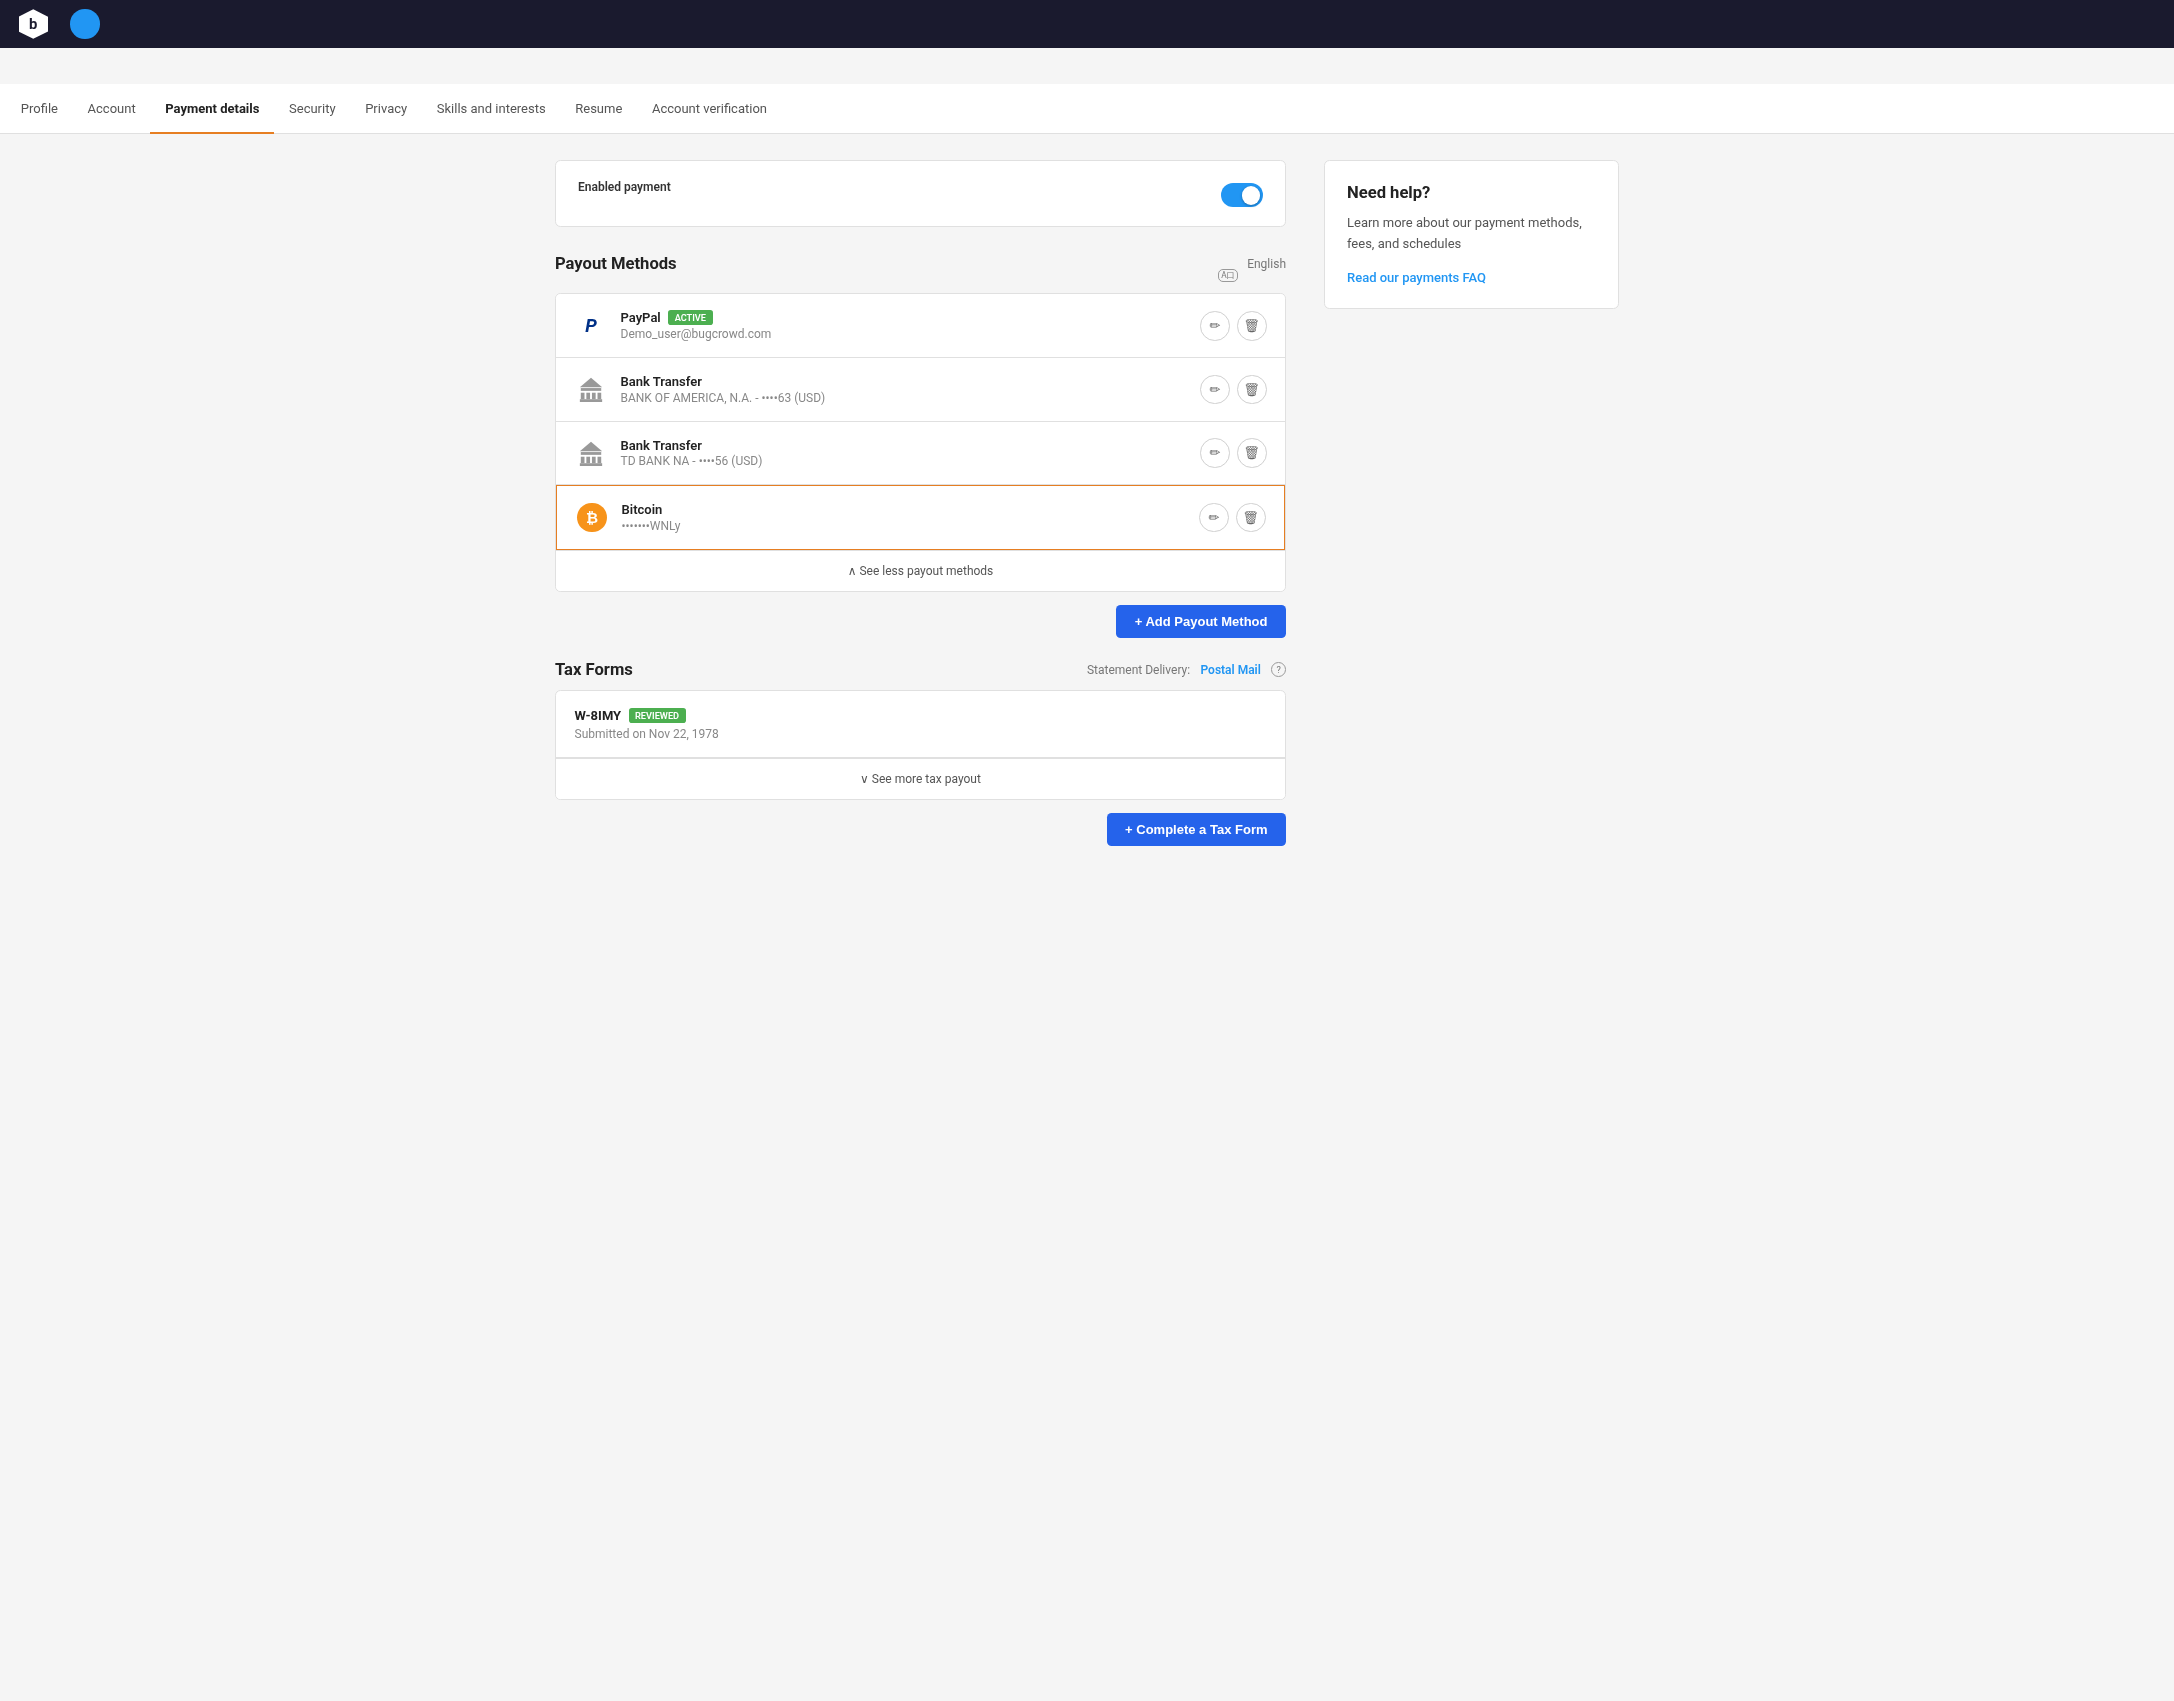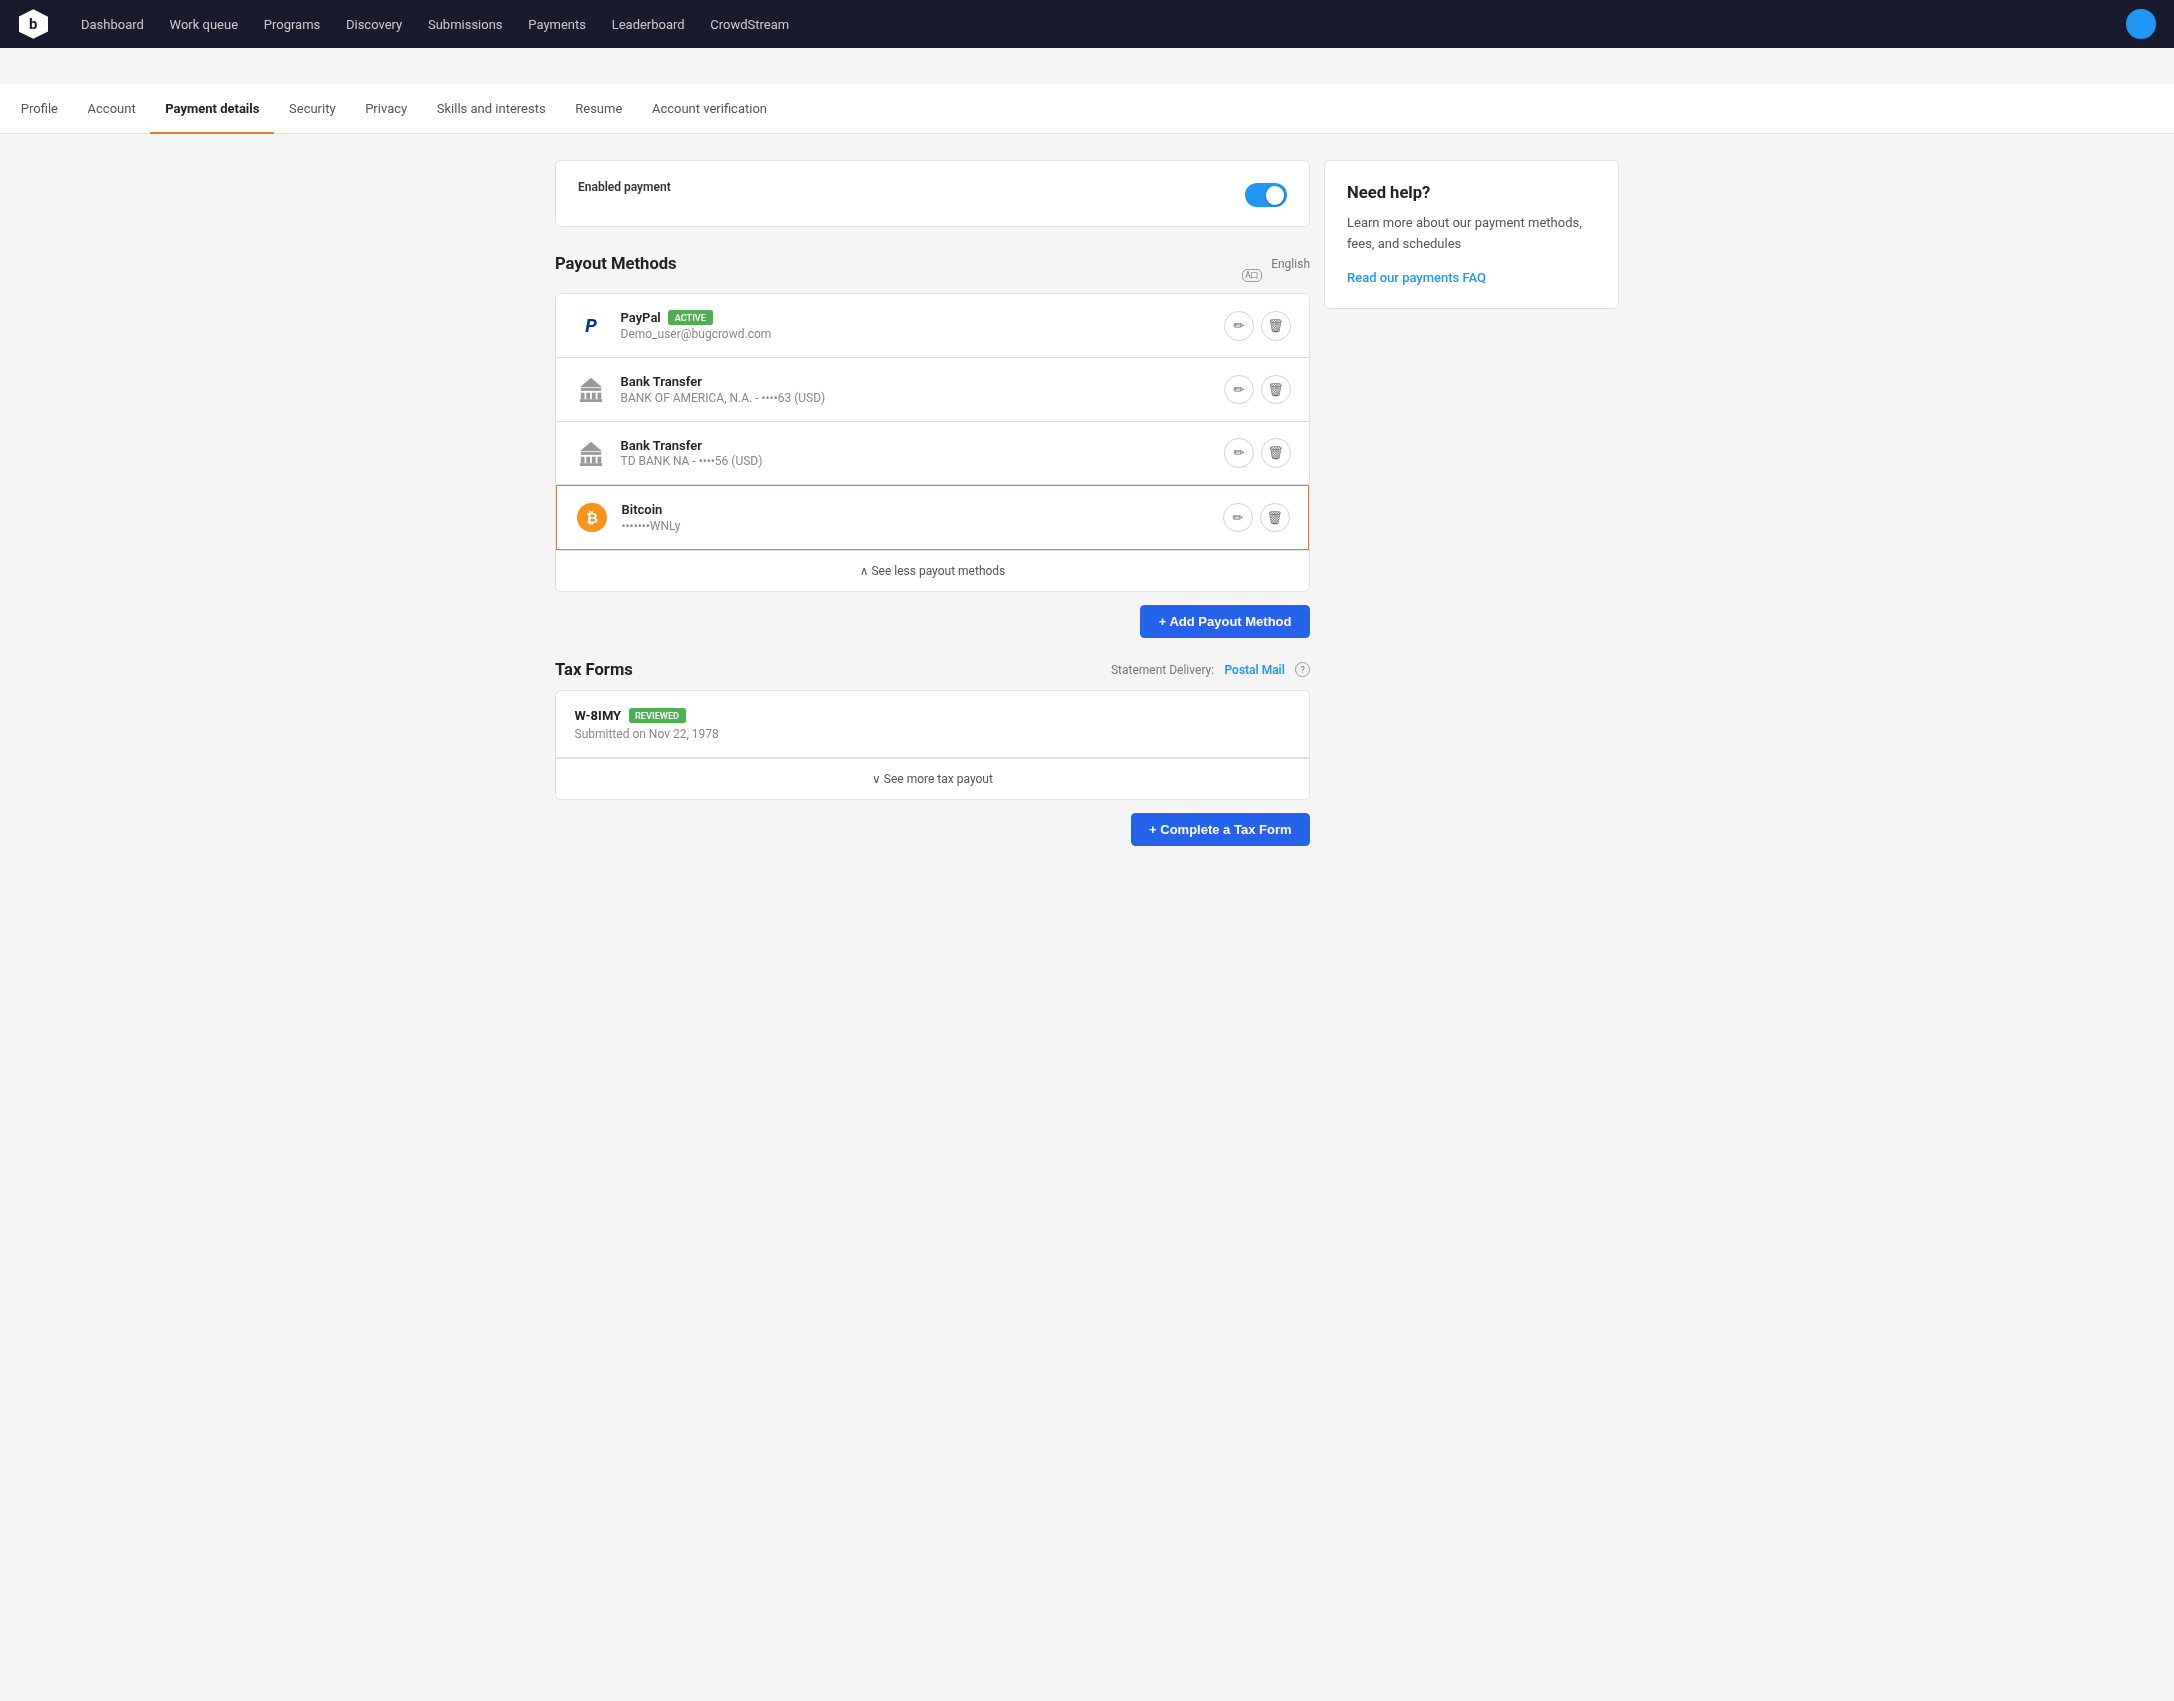--- a/index.html
+++ b/index.html
@@ -61,21 +61,21 @@
       font-weight: 700;
       border-bottom-color: #e67e22;
     }
 
     
     .main-container {
       max-width: 1108px;
       margin: 0 auto;
       padding: 26px 22px;
       display: flex;
-      gap: 14px;
+      gap: 38px;
     }
 
     .content-area { flex: 1; }
     .sidebar { width: 295px; flex-shrink: 0; }
 
     
     .enabled-payment {
       background: white;
       border: 0.9px solid #e0e0e0;
       border-radius: 5.5px;
@@ -267,30 +267,20 @@
       color: white; font-size: 14.8px; font-weight: bold;
     }
   </style>
 </head>
 <body>
 
 <header class="top-nav">
   <div class="logo">
     <span>b</span>
   </div>
-  <nav>
-    <a>Dashboard</a>
-    <a>Work queue</a>
-    <a>Programs</a>
-    <a>Discovery</a>
-    <a>Submissions</a>
-    <a>Payments</a>
-    <a>Leaderboard</a>
-    <a>CrowdStream</a>
-  </nav>
   <div class="user-avatar"></div>
 </header>
 
 <nav class="sub-nav">
   <a>Profile</a>
   <a>Account</a>
   <a class="active">Payment details</a>
   <a>Security</a>
   <a>Privacy</a>
   <a>Skills and interests</a>

